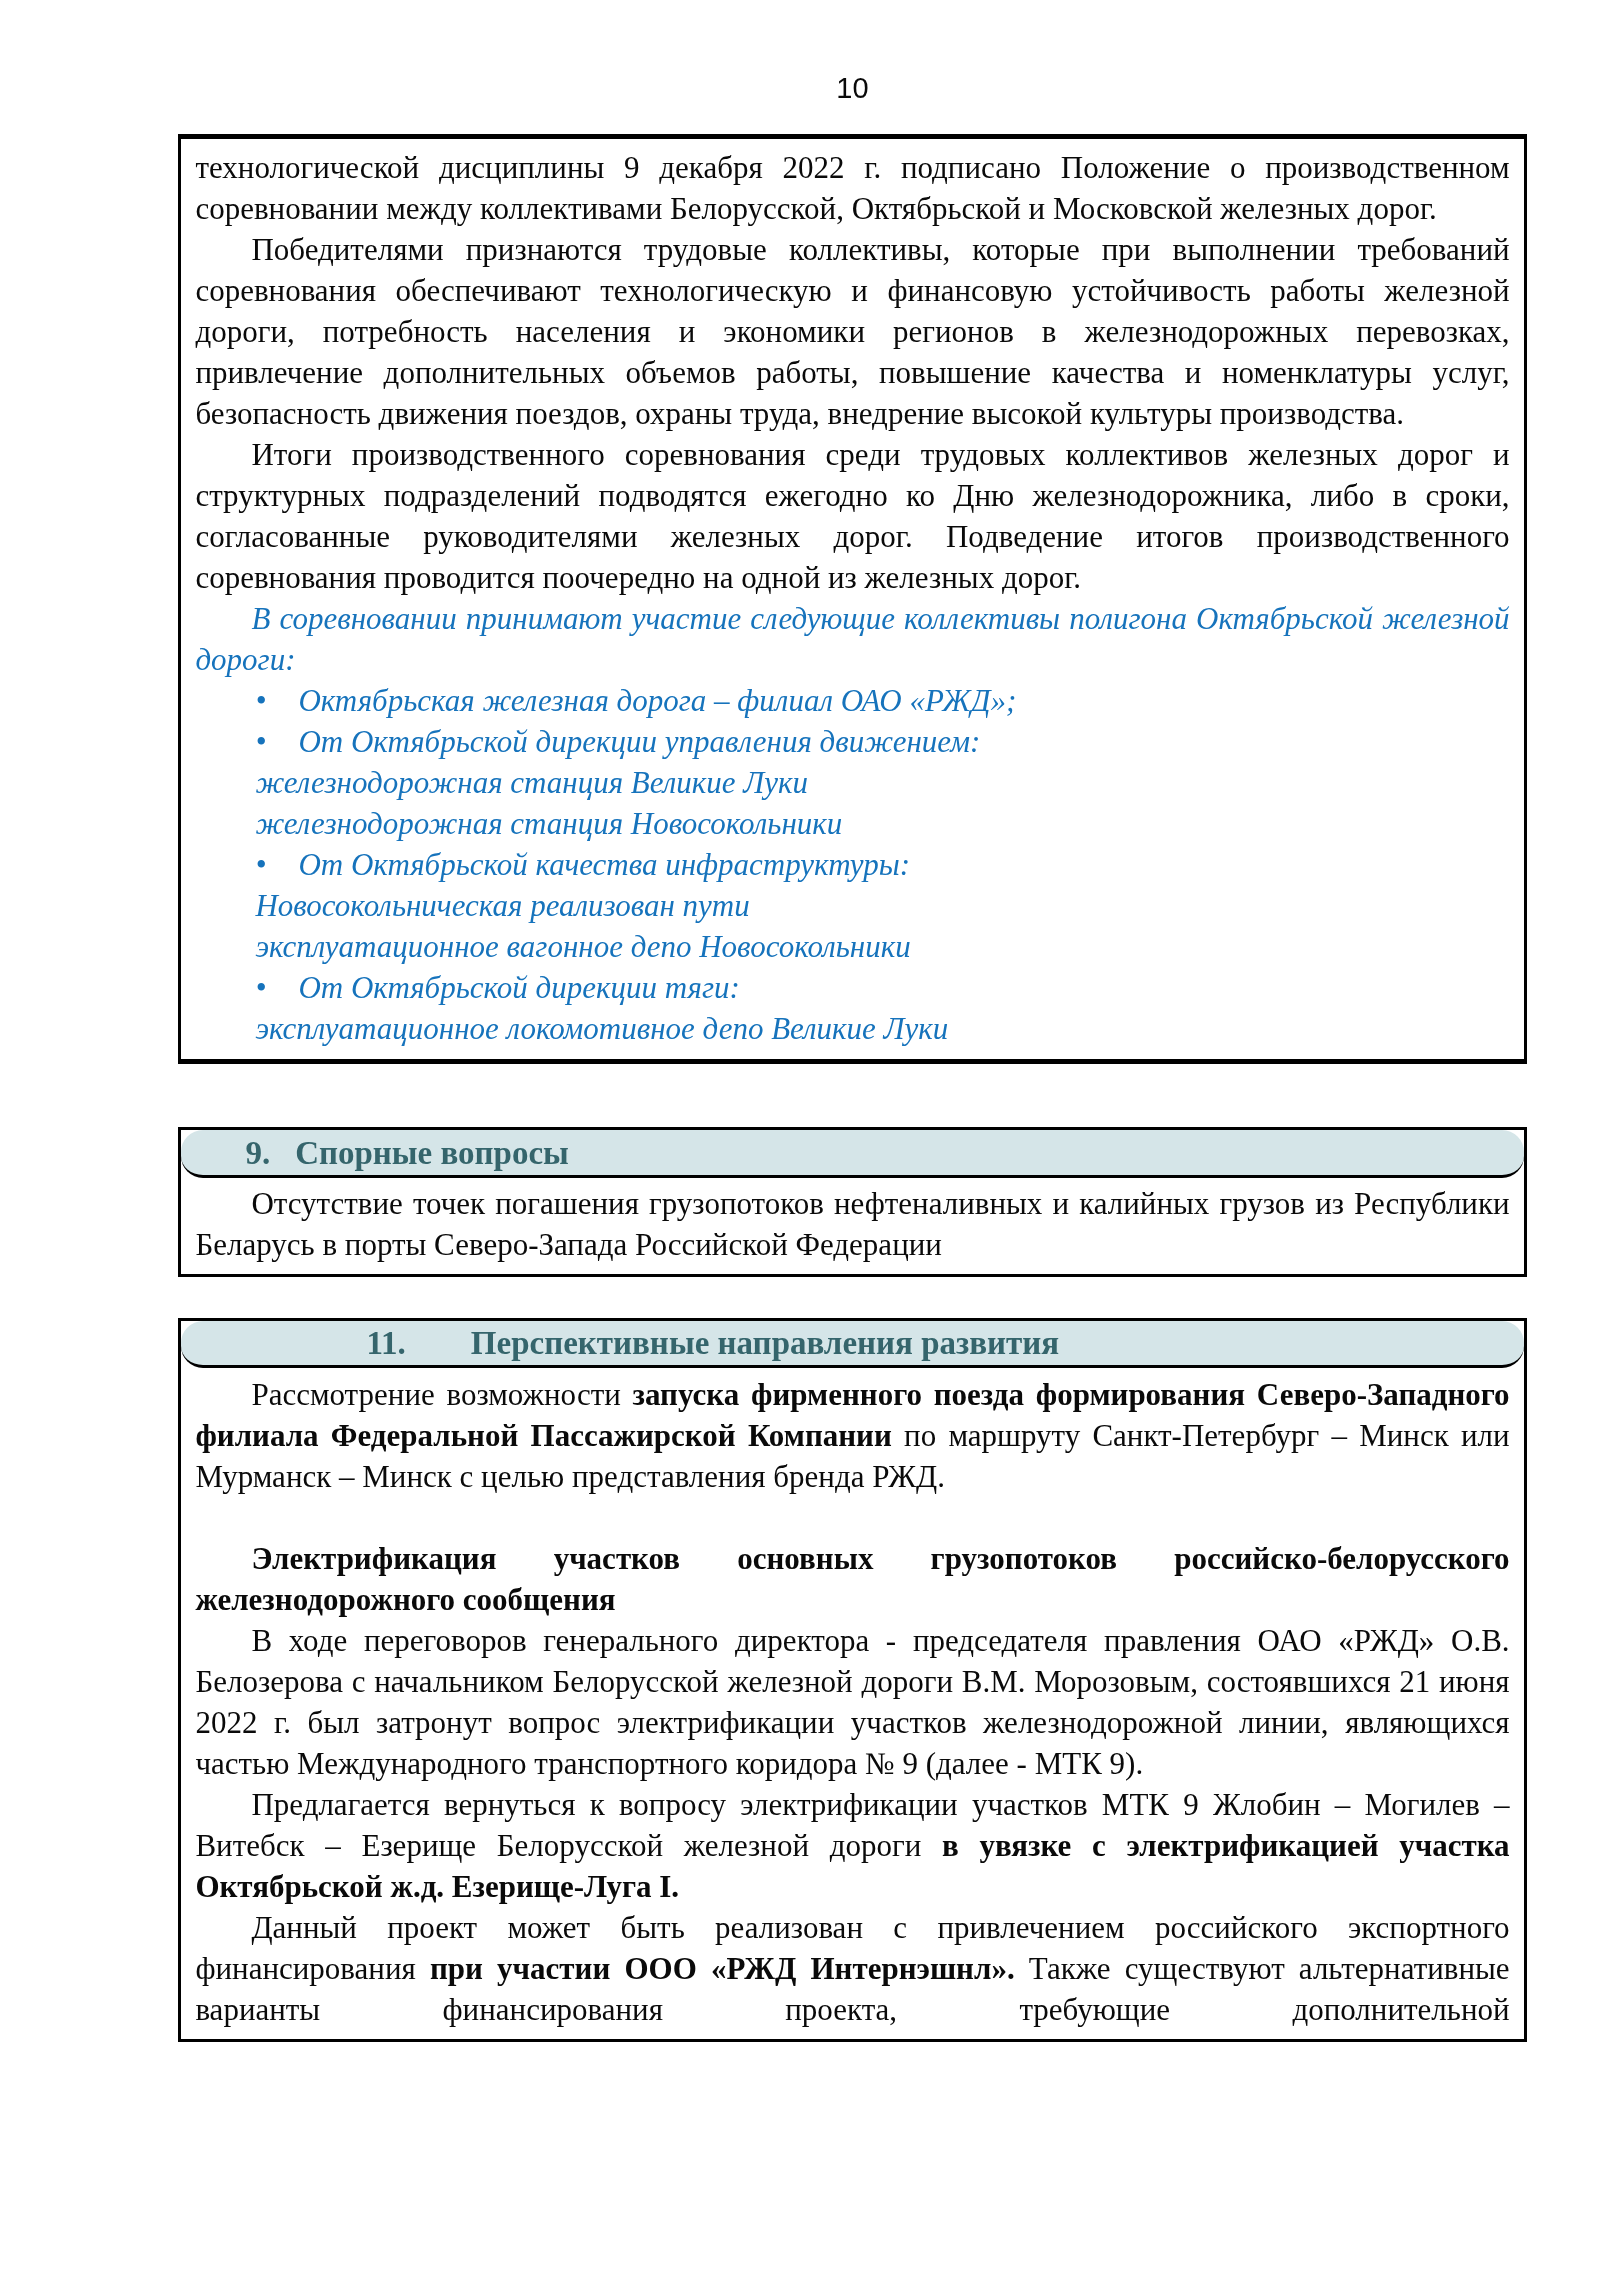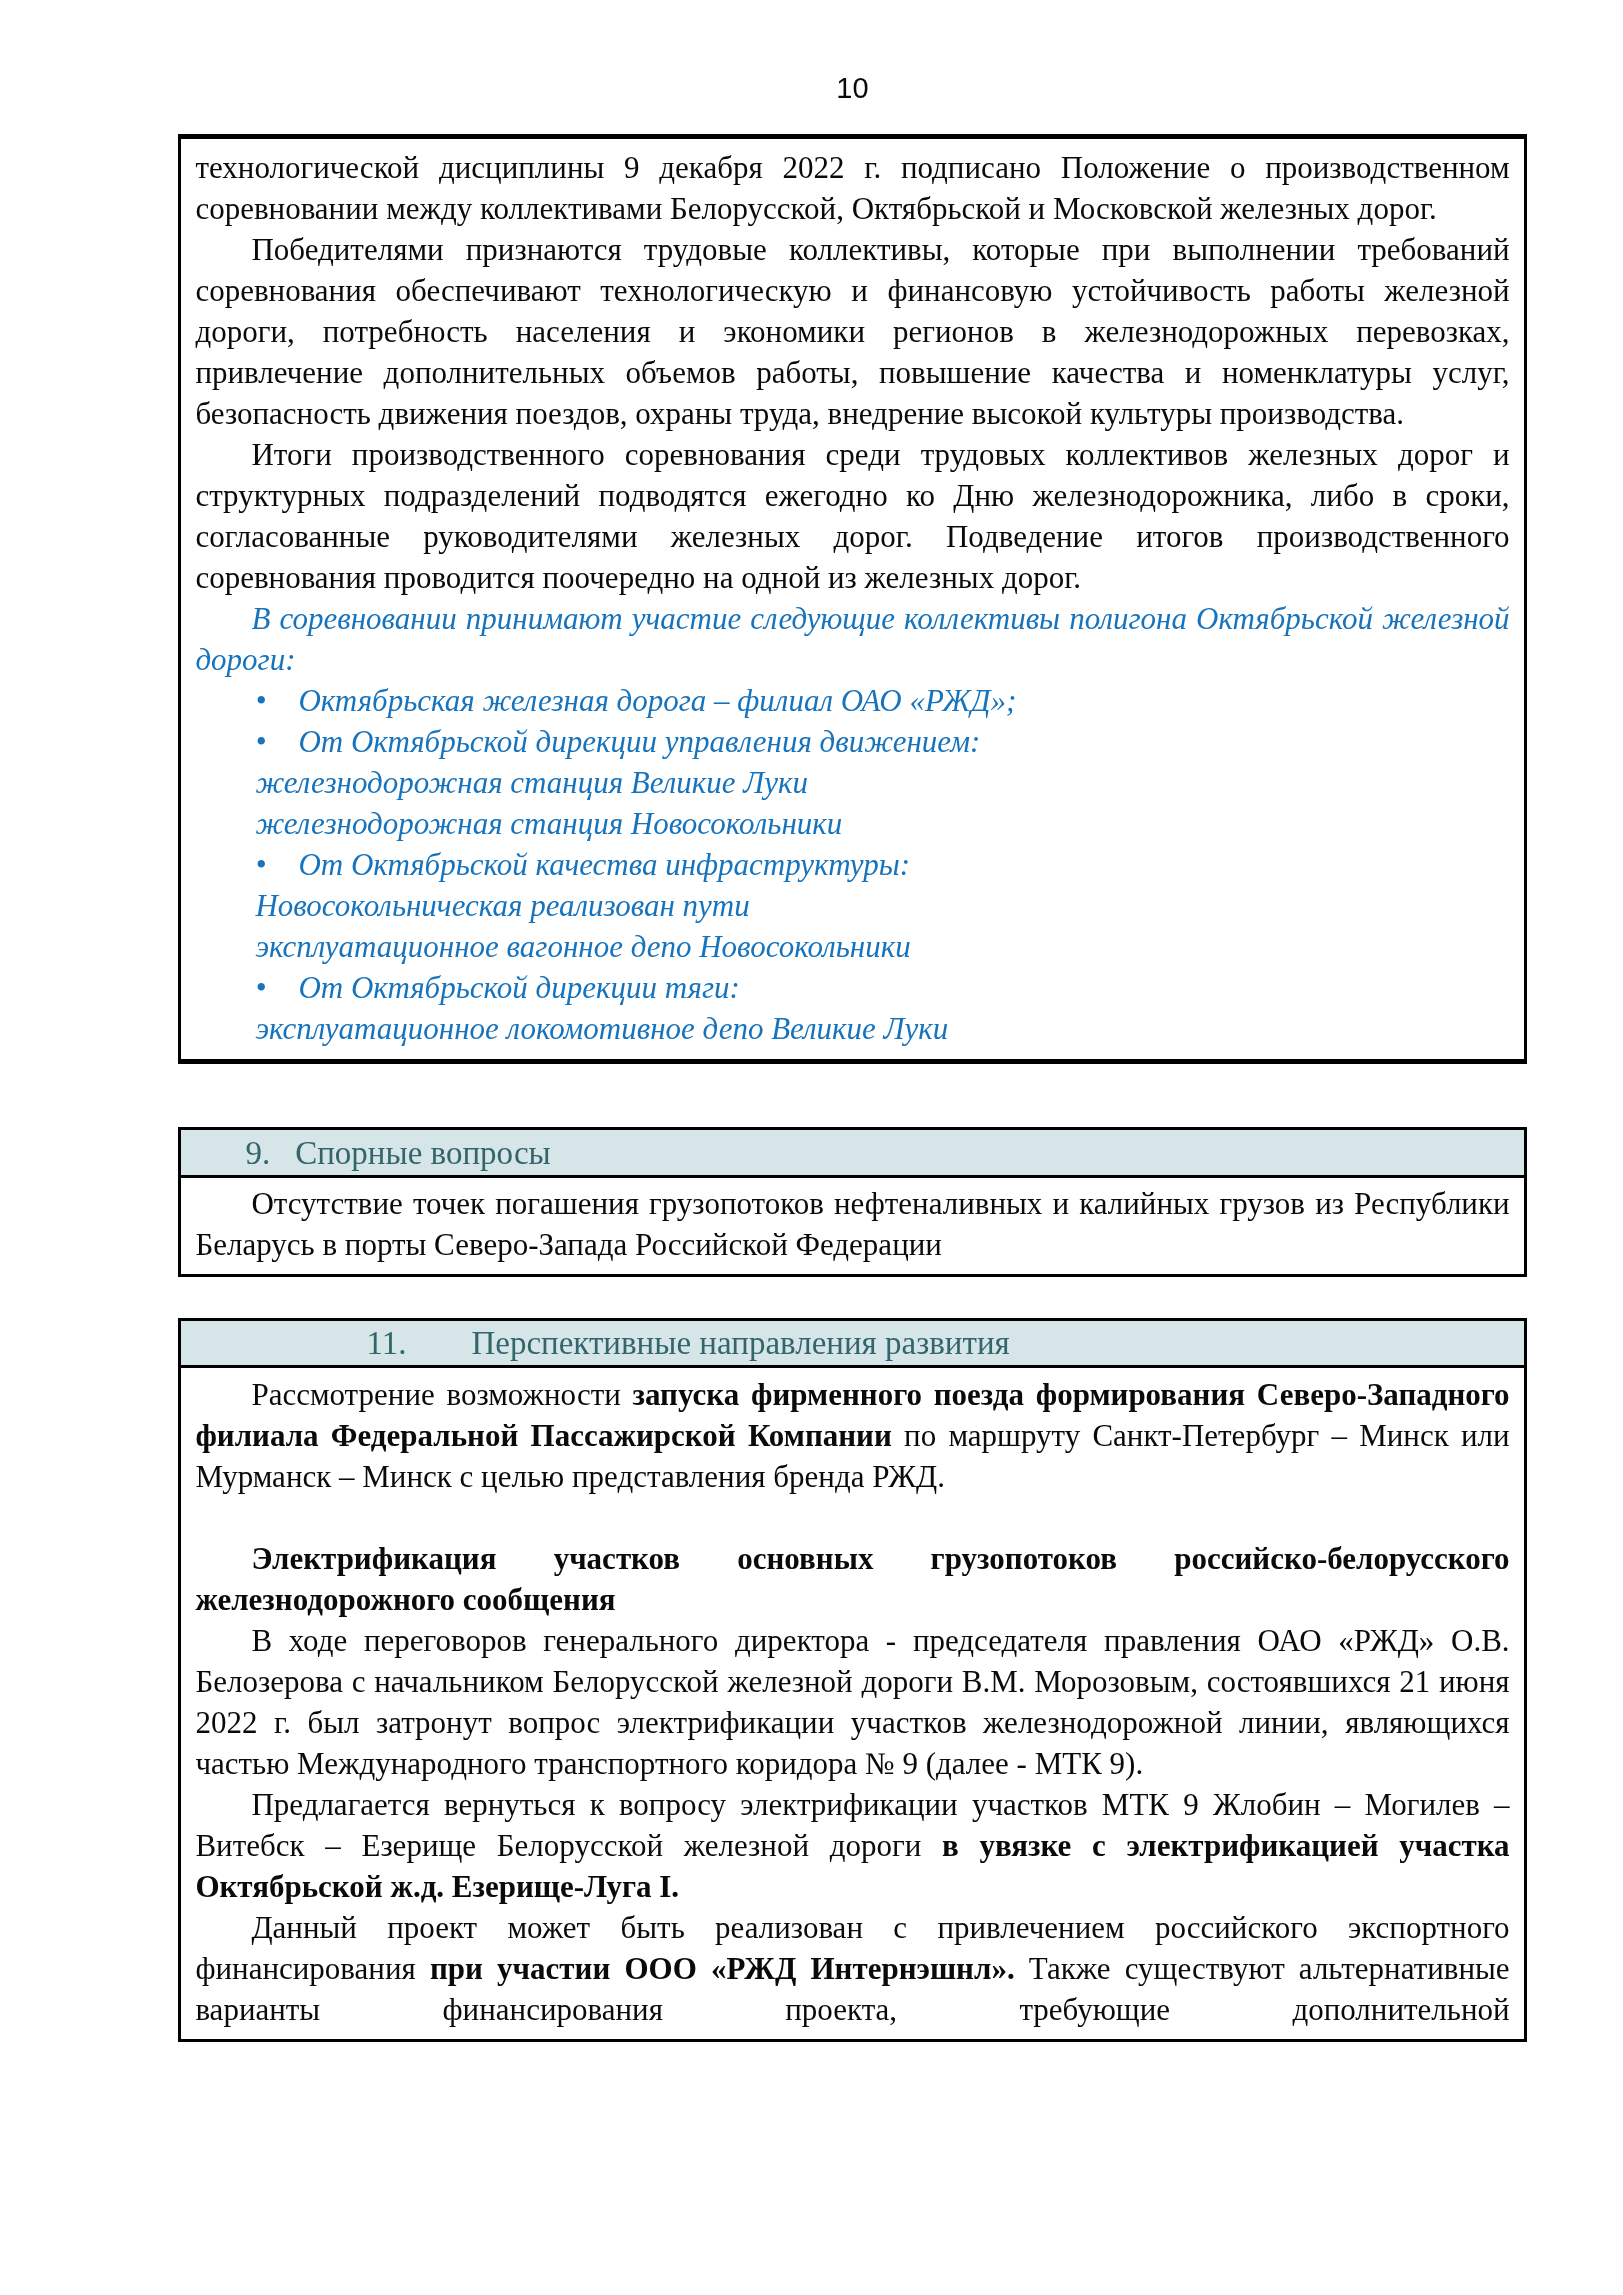--- a/index.html
+++ b/index.html
@@ -26,23 +26,24 @@
     border:3.9px solid var(--border);
     background:#ffffff;
   }
   .box1{border-top-width:5.2px;border-bottom-width:5.2px;padding:7.9px 14.4px 10.5px 14.4px;}
   .secbox{margin-top:63px;}
   .secbox2{margin-top:41px;}
   .sec-header{
     background:var(--header_bg);
     color:var(--header_text);
     border-bottom:3.9px solid var(--border);
-    font-weight:normal;font-size:33px;line-height:39px;
+    font-weight:bold;font-size:33px;line-height:39px;
     padding:3.3px 14.4px 2px 14.4px;
     white-space:nowrap;
+    border-radius:22px;
   }
   .sec-body{padding:5.2px 14.4px 9.2px 14.4px;}
   .sec9 .sec-num{margin-left:50px;}
   .sec9 .sec-title{margin-left:25px;}
   .sec10 .sec-num{margin-left:171px;}
   .sec10 .sec-title{margin-left:65px;}
   p.para{margin:0;font-size:31px;line-height:41px;}
   .body{text-align:justify;}
   .indent{text-indent:56px;}
   .justify-last{text-align-last:justify;}

